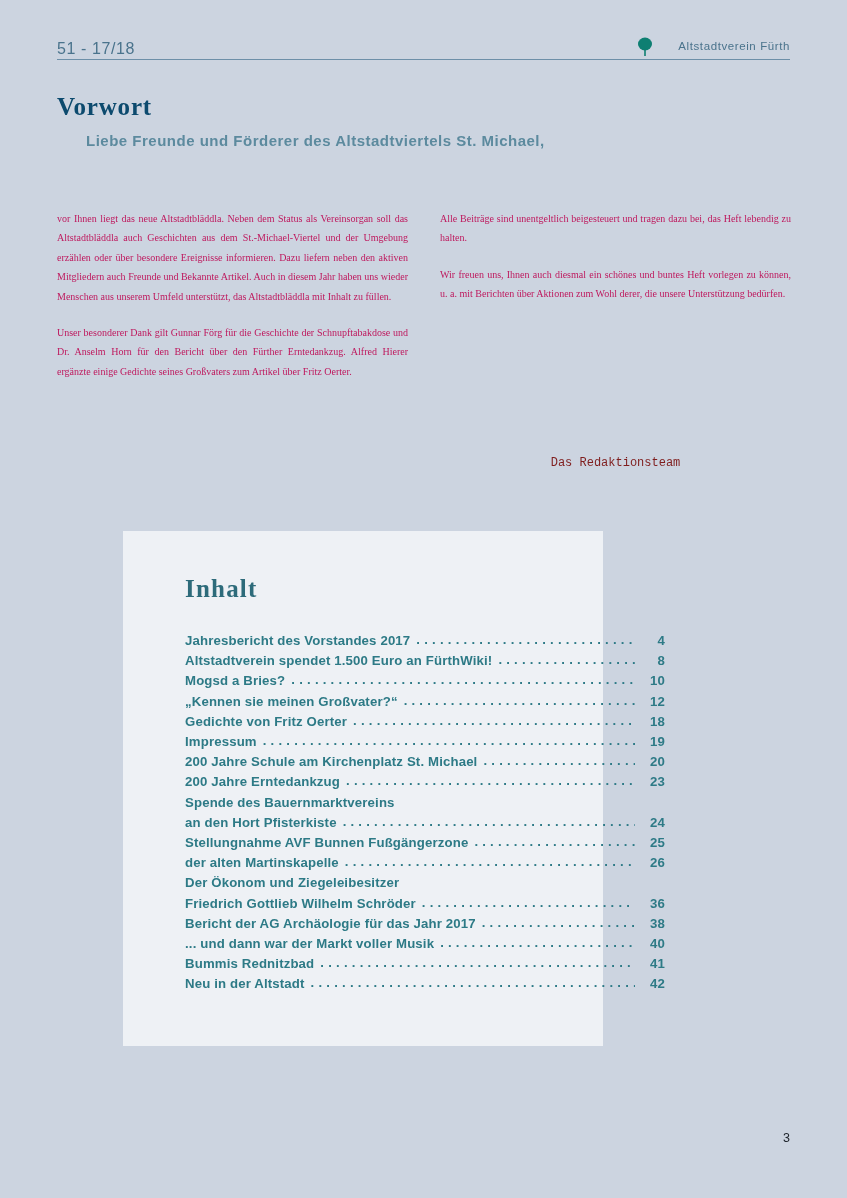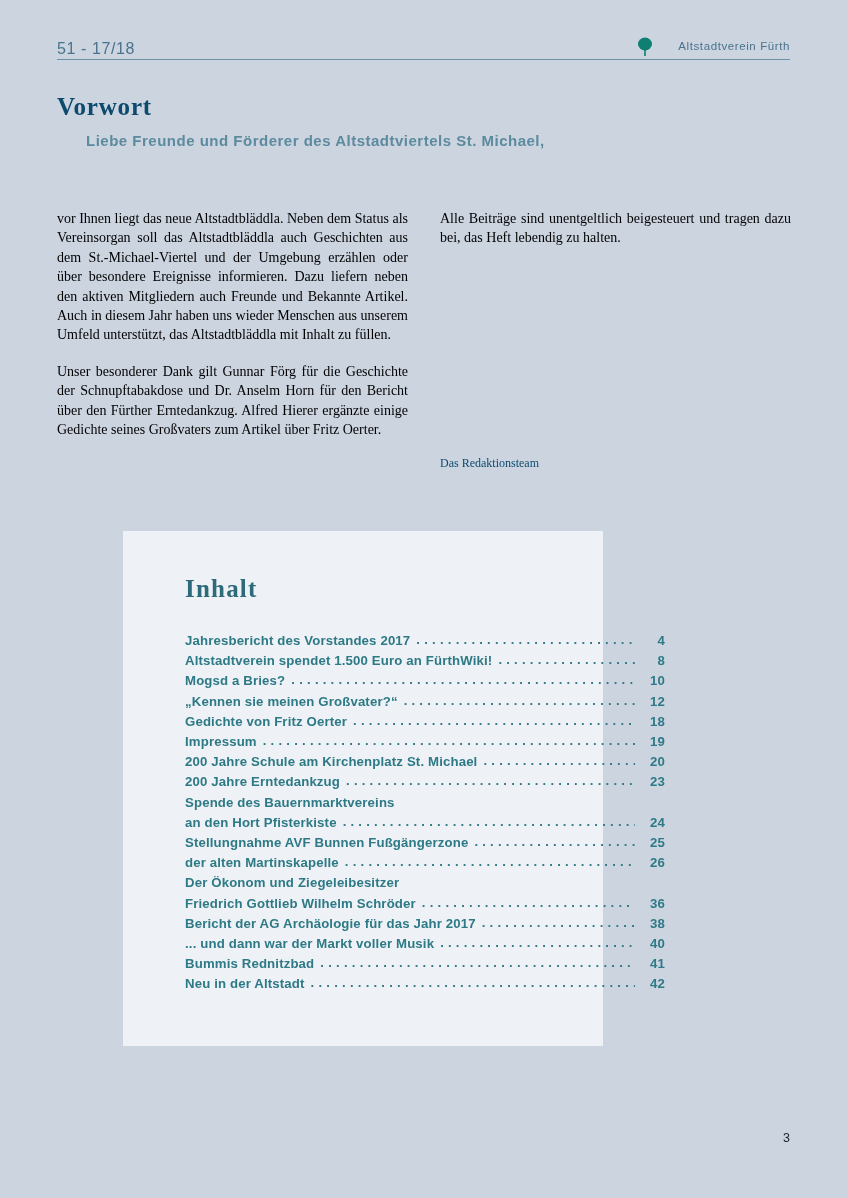--- a/index.html
+++ b/index.html
@@ -86,39 +86,39 @@
     color: #5c8a9e;
     margin-left: 29px;
   }
 
   
   .col {
     position: absolute;
     top: 209px;
     width: 351px;
     font-family: "Liberation Serif", serif;
-    font-size: 14px;
+    font-size: 10px;
     line-height: 19.4px;
-    color: #000000;
+    color: #be185d;
     text-align: justify;
   }
   .col.left { left: 57px; }
   .col.right { left: 440px; }
   .col p { margin: 0 0 17px 0; }
   .col p:last-child { margin-bottom: 0; }
 
   .signature {
     position: absolute;
     left: 440px;
     top: 456px;
     width: 351px;
-    text-align: left;
-    font-family: Liberation Serif, serif;
+    text-align: center;
+    font-family: Liberation Mono, monospace;
     font-size: 12px;
-    color: #0c4a6e;
+    color: #7f1d1d;
   }
 
   
   .toc-box {
     position: absolute;
     left: 123px;
     top: 531px;
     width: 480px;
     height: 515px;
     background: #eef1f5;
@@ -199,20 +199,21 @@
   <div class="title">Vorwort</div>
   <div class="subtitle">Liebe Freunde und Förderer des Altstadtviertels St. Michael,</div>
 
   <div class="col left">
     <p>vor Ihnen liegt das neue Altstadtbläddla. Neben dem Status als Vereinsorgan soll das Altstadtbläddla auch Geschichten aus dem St.-Michael-Viertel und der Umgebung erzählen oder über besondere Ereignisse informieren. Dazu liefern neben den aktiven Mitgliedern auch Freunde und Bekannte Artikel. Auch in diesem Jahr haben uns wieder Menschen aus unserem Umfeld unterstützt, das Altstadtbläddla mit Inhalt zu füllen.</p>
     <p>Unser besonderer Dank gilt Gunnar Förg für die Geschichte der Schnupftabakdose und Dr. Anselm Horn für den Bericht über den Fürther Erntedankzug. Alfred Hierer ergänzte einige Gedichte seines Großvaters zum Artikel über Fritz Oerter.</p>
   </div>
 
   <div class="col right">
     <p>Alle Beiträge sind unentgeltlich beigesteuert und tragen dazu bei, das Heft lebendig zu halten.</p>
+    <p>Wir freuen uns, Ihnen auch diesmal ein schönes und buntes Heft vorlegen zu können, u. a. mit Berichten über Aktionen zum Wohl derer, die unsere Unterstützung bedürfen.</p>
   </div>
 
   <div class="signature">Das Redaktionsteam</div>
 
   <div class="toc-box">
     <div class="toc-title">Inhalt</div>
     <div class="toc-list" id="toc-list">
         <div class="toc-row">
           <span class="toc-label">Jahresbericht des Vorstandes 2017</span>
           <span class="toc-dots">................................................................................</span>

